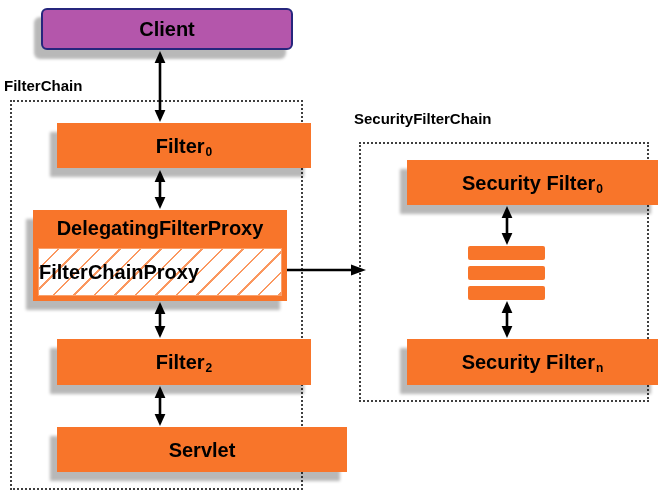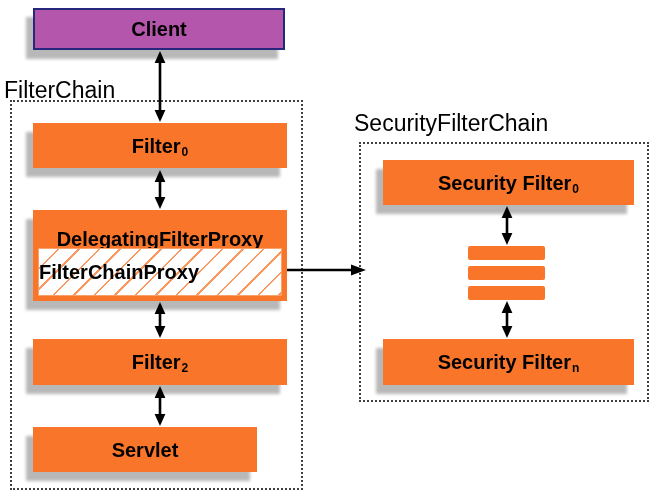--- a/index.html
+++ b/index.html
@@ -7,35 +7,36 @@
     position:relative;width:672px;height:501px;background:#ffffff;
     font-family:"Liberation Sans",sans-serif;color:#000;overflow:hidden;
   }
   .box{
     position:absolute;display:flex;align-items:center;justify-content:center;
     font-weight:bold;font-size:20px;line-height:1;color:#000;
   }
   .orange{
     background:#f8752a;
     box-shadow:-7px 9px 3px rgba(0,0,0,0.28);
+    margin-left:24px;
   }
   .client{
     background:#b456ab;
     border:2px solid #26267d;
     box-shadow:-7px 9px 3px rgba(0,0,0,0.28);
   }
   .dashed-box{position:absolute;border:2px dotted #3f3f3f;}
-  .group-label{position:absolute;font-weight:normal;font-size:23px;line-height:1.1;white-space:nowrap;}
+  .group-label{position:absolute;font-weight:bold;font-size:15px;line-height:1.1;white-space:nowrap;}
   .sub{font-size:12px;font-weight:bold;transform:translateY(6px);margin-left:1px;}
   .dfp{
     position:absolute;background:#f8752a;
     box-shadow:-7px 9px 3px rgba(0,0,0,0.28);
     text-align:center;font-weight:bold;font-size:20px;
   }
-  .dfp-title{display:block;padding-top:18px;}
+  .dfp-title{display:block;padding-top:7px;}
   .hatch{
     position:absolute;display:flex;align-items:center;justify-content:flex-start;
     background:repeating-linear-gradient(135deg,rgba(249,117,42,0) 0px,rgba(249,117,42,0) 13px,rgba(249,117,42,0.75) 13px,rgba(249,117,42,0.75) 14.5px),#ffffff;
     border:1px solid #f9a06b;
     font-weight:bold;font-size:20px;
   }
   .bar{position:absolute;background:#f8752a;border-radius:2px;}
   svg.arrow{position:absolute;}
   svg.arrow line{stroke:#000;stroke-width:2.6;}
   svg.arrow polygon{fill:#000;}
@@ -44,42 +45,42 @@
 <body>
 
 <div class="canvas">
 
   <div class="group-label" style="left:4px;top:78px;">FilterChain</div>
   <div class="dashed-box" style="left:10px;top:100px;width:289px;height:386px;"></div>
 
   <div class="group-label" style="left:354px;top:111px;text-align:right;">SecurityFilterChain</div>
   <div class="dashed-box" style="left:359px;top:142px;width:286px;height:256px;"></div>
 
-  <div class="box client" style="left:33px;top:8px;width:248px;height:38px;">
+  <div class="box client" style="left:41px;top:8px;width:248px;height:38px;border-radius:6px;">
     <span>Client</span>
   </div>
 
   <div class="box orange" style="left:33px;top:123px;width:254px;height:45px;">
     <span>Filter</span>
       <span class="sub">0</span>
   </div>
 
   <div class="dfp" style="left:33px;top:210px;width:254px;height:91px;">
     <span class="dfp-title">DelegatingFilterProxy</span>
   </div>
   <div class="hatch" style="left:38px;top:248px;width:242px;height:46px;">
     <span>FilterChainProxy</span>
   </div>
 
   <div class="box orange" style="left:33px;top:339px;width:254px;height:46px;">
     <span>Filter</span>
       <span class="sub">2</span>
   </div>
 
-  <div class="box orange" style="left:33px;top:427px;width:224px;height:45px;">
+  <div class="box orange" style="left:33px;top:427px;width:290px;height:45px;">
     <span>Servlet</span>
   </div>
 
   <div class="box orange" style="left:383px;top:160px;width:251px;height:45px;">
     <span>Security Filter</span>
       <span class="sub">0</span>
   </div>
 
   <div class="bar" style="left:468px;top:246px;width:77px;height:14px;"></div>
   <div class="bar" style="left:468px;top:266px;width:77px;height:14px;"></div>

